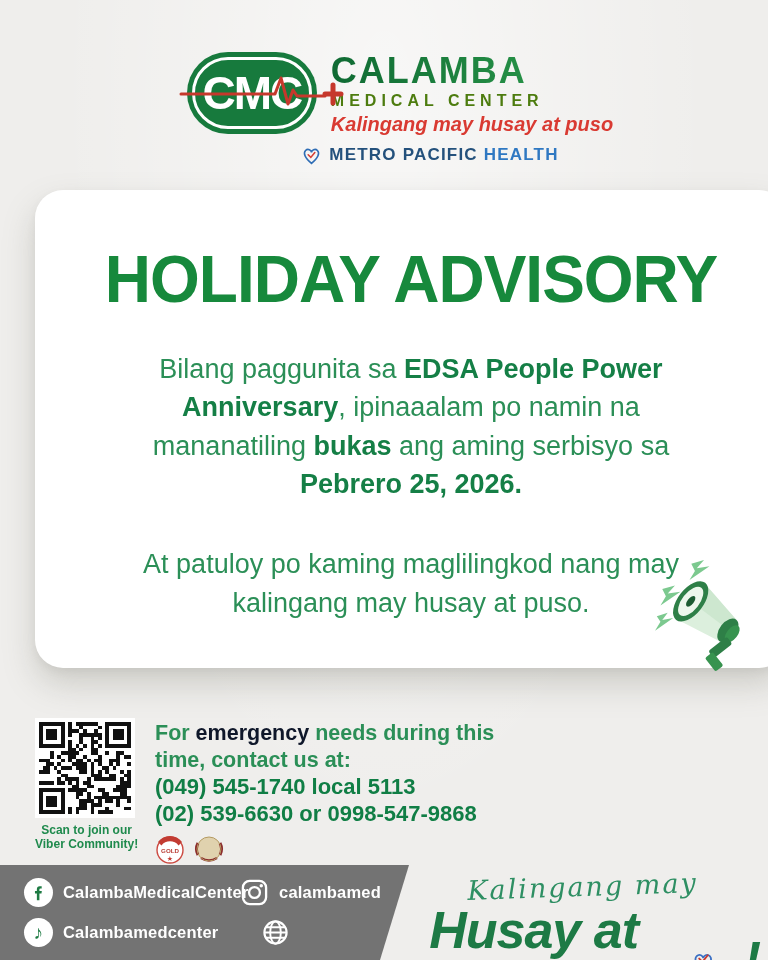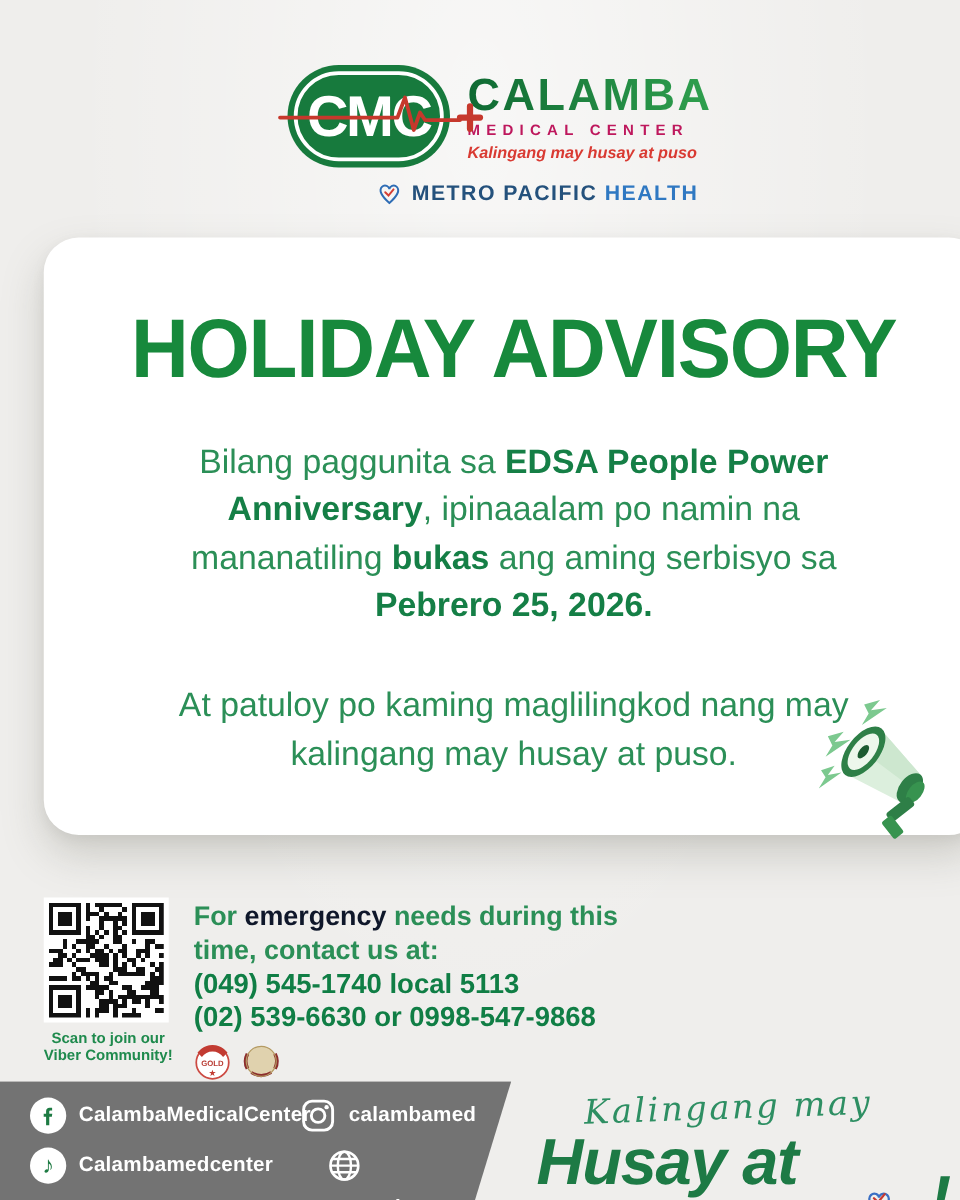--- a/index.html
+++ b/index.html
@@ -17,22 +17,22 @@
   .logo-row { display:flex; align-items:center; gap:14px; }
   .cmc-badge { position:relative; width:130px; height:82px; background:#177a3d; border-radius:44px;
                display:flex; align-items:center; justify-content:center; }
   .cmc-badge::before { content:""; position:absolute; inset:5px; border:3px solid #fff; border-radius:36px; }
   .cmc-badge span { position:relative; color:#fff; font-size:46px; font-weight:900; letter-spacing:-2px; z-index:1; }
   .ecg { position:absolute; left:-8px; top:0; width:176px; height:82px; z-index:2; pointer-events:none; }
   .logo-text { display:flex; flex-direction:column; line-height:1.05; }
   .logo-name { font-size:36px; font-weight:800; letter-spacing:2px;
                background:linear-gradient(90deg,#0f6a33,#2fa04e);
                -webkit-background-clip:text; background-clip:text; color:transparent; }
-  .logo-sub { font-size:12px; font-weight:700; letter-spacing:5px; color:#be185d; margin-top:3px; }
-  .logo-tagline { font-size:13px; font-style:italic; font-weight:700; color:#d93a32; margin-top:4px; }
+  .logo-sub { font-size:16px; font-weight:700; letter-spacing:5px; color:#4d7c0f; margin-top:3px; }
+  .logo-tagline { font-size:20px; font-style:italic; font-weight:700; color:#d93a32; margin-top:4px; }
   .metro-row { display:flex; align-items:center; gap:7px; margin-top:10px; margin-left:60px; }
   .metro-text { font-size:17px; font-weight:800; letter-spacing:1.2px; }
   .metro-text .mp { color:#24517c; } .metro-text .mh { color:#2f78c2; }
 
   
   .card { position:absolute; left:35px; top:190px; width:752px; height:478px; background:#fff;
           border-radius:28px; box-shadow:0 16px 32px rgba(125,125,112,.30), 0 4px 10px rgba(0,0,0,.05); }
   .card h1 { margin-top:52px; text-align:center; font-size:64px; font-weight:800;
              letter-spacing:-1px; color:#17893c; transform:scaleY(1.04); }
   .card .p1 { width:600px; margin:34px auto 0; text-align:center; font-size:27px; line-height:1.42;

